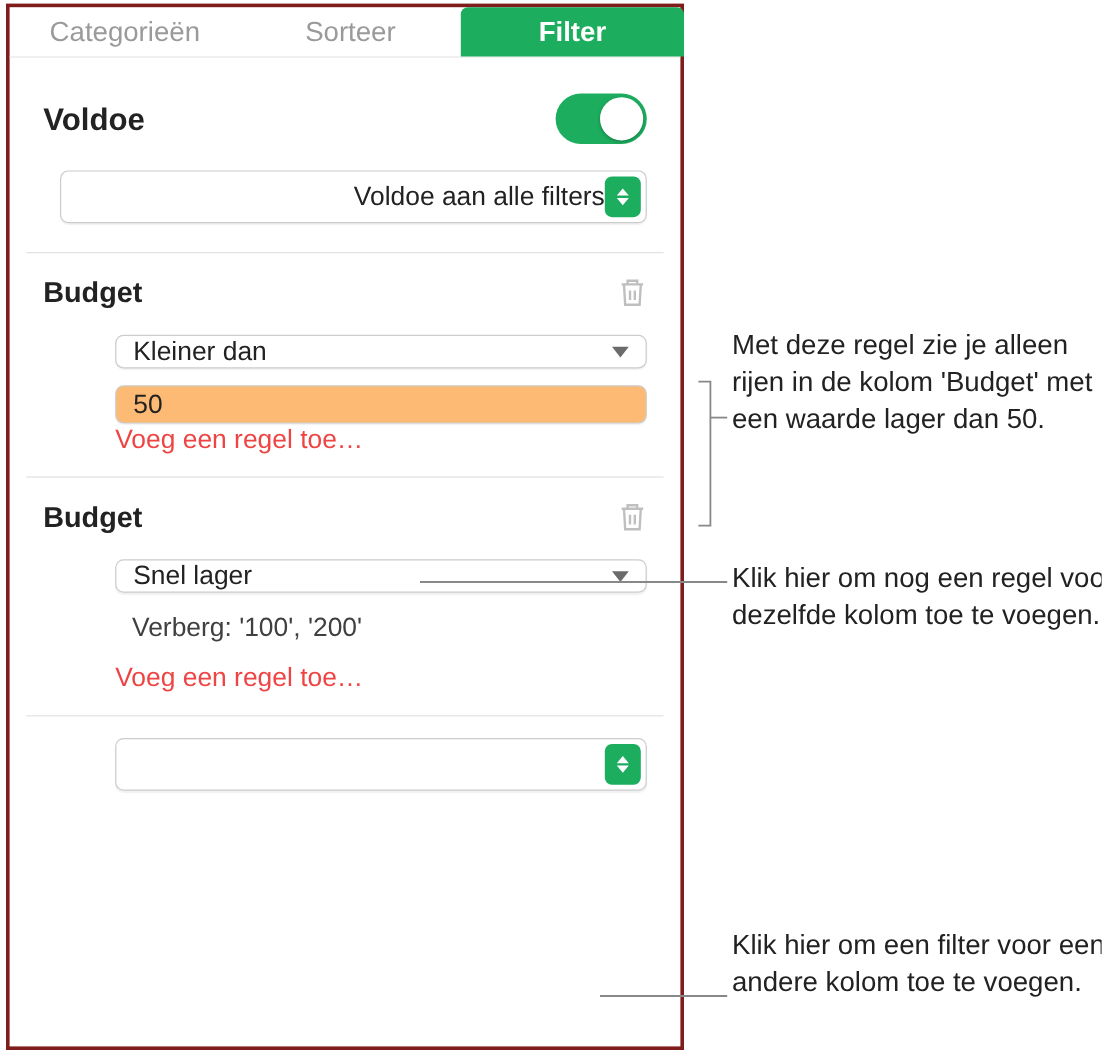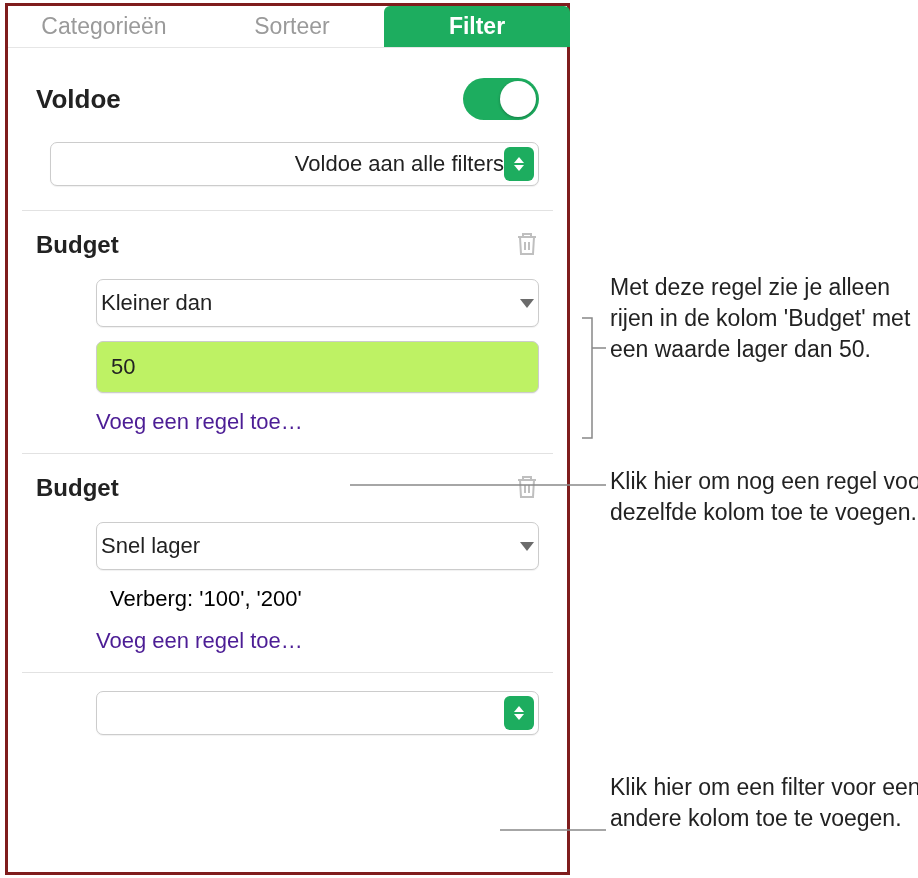--- a/index.html
+++ b/index.html
@@ -150,56 +150,55 @@
     .indent-block {
       padding: 10px 28px 18px 88px;
     }
 
     .dropdown {
       display: flex;
       align-items: center;
       justify-content: space-between;
       border: 1px solid #ccc;
       border-radius: 7px;
-      height: 48px;
-      padding: 0 4px;
+      height: 28px;
+      padding: 0 14px;
       background: #fff;
       box-shadow: 0 1px 1px rgba(0,0,0,0.06);
       cursor: pointer;
       margin-bottom: 14px;
     }
     .chev {
       width: 0; height: 0;
       border-left: 7px solid transparent;
       border-right: 7px solid transparent;
       border-top: 9px solid #6b6b6b;
     }
 
     .text-input {
       width: 100%;
-      height: 52px;
+      height: 32px;
       border: 1px solid #ccc;
       border-radius: 7px;
       padding: 0 14px;
       font-size: 22px;
       color: #222;
-      background: #bef264;
+      background: #fdba74;
       box-shadow: 0 1px 1px rgba(0,0,0,0.06);
-      margin-bottom: 16px;
     }
 
     .add-rule {
-      color: #4c1d95;
+      color: #ef4444;
       font-size: 22px;
       font-weight: 500;
       cursor: pointer;
     }
 
     .hide-text {
-      color: #000000;
+      color: #404040;
       font-size: 22px;
       padding: 2px 4px 16px 14px;
     }
 
     .add-filter-row {
       padding: 18px 28px 20px 88px;
     }
 
     
     .callout {

